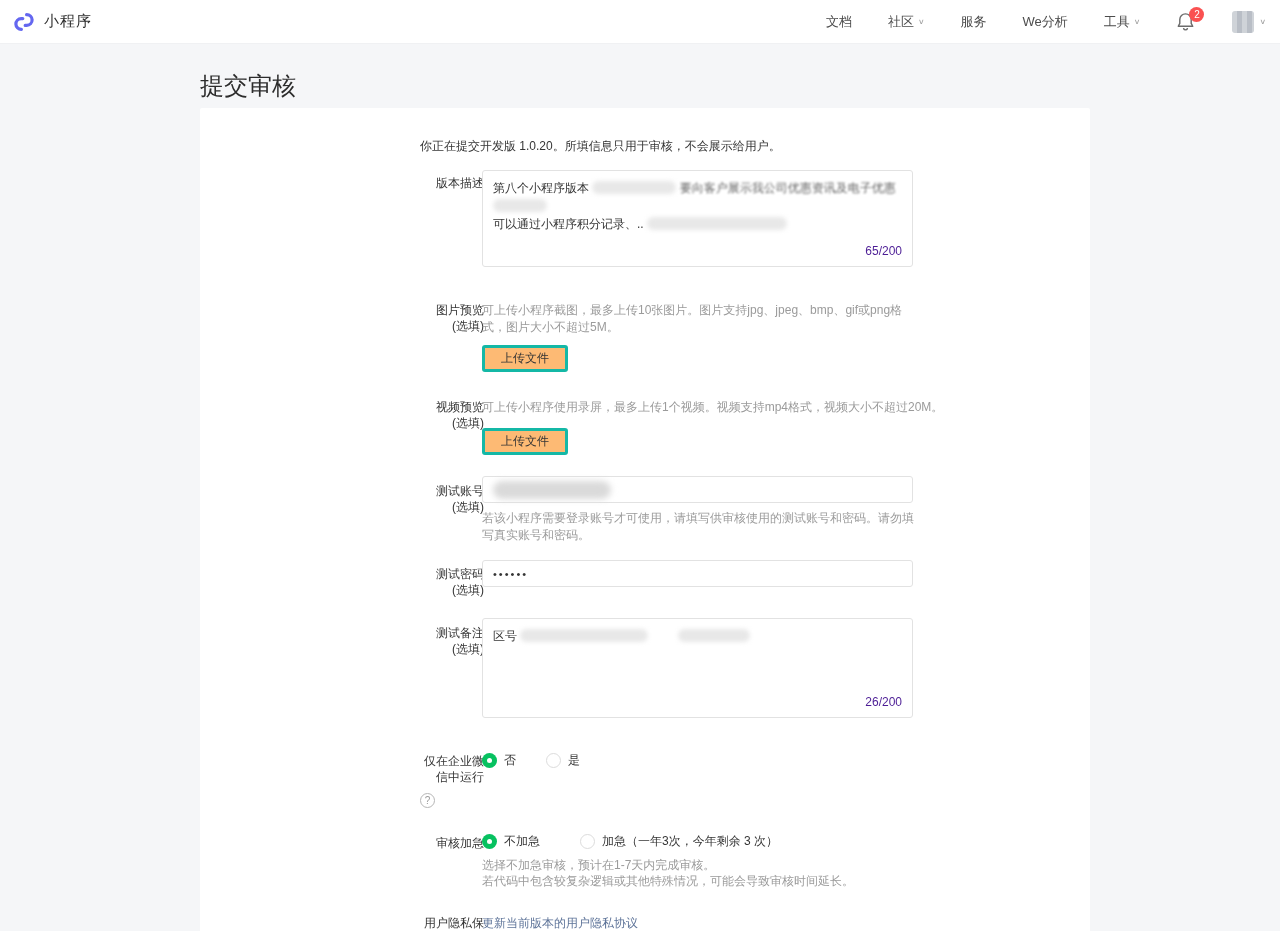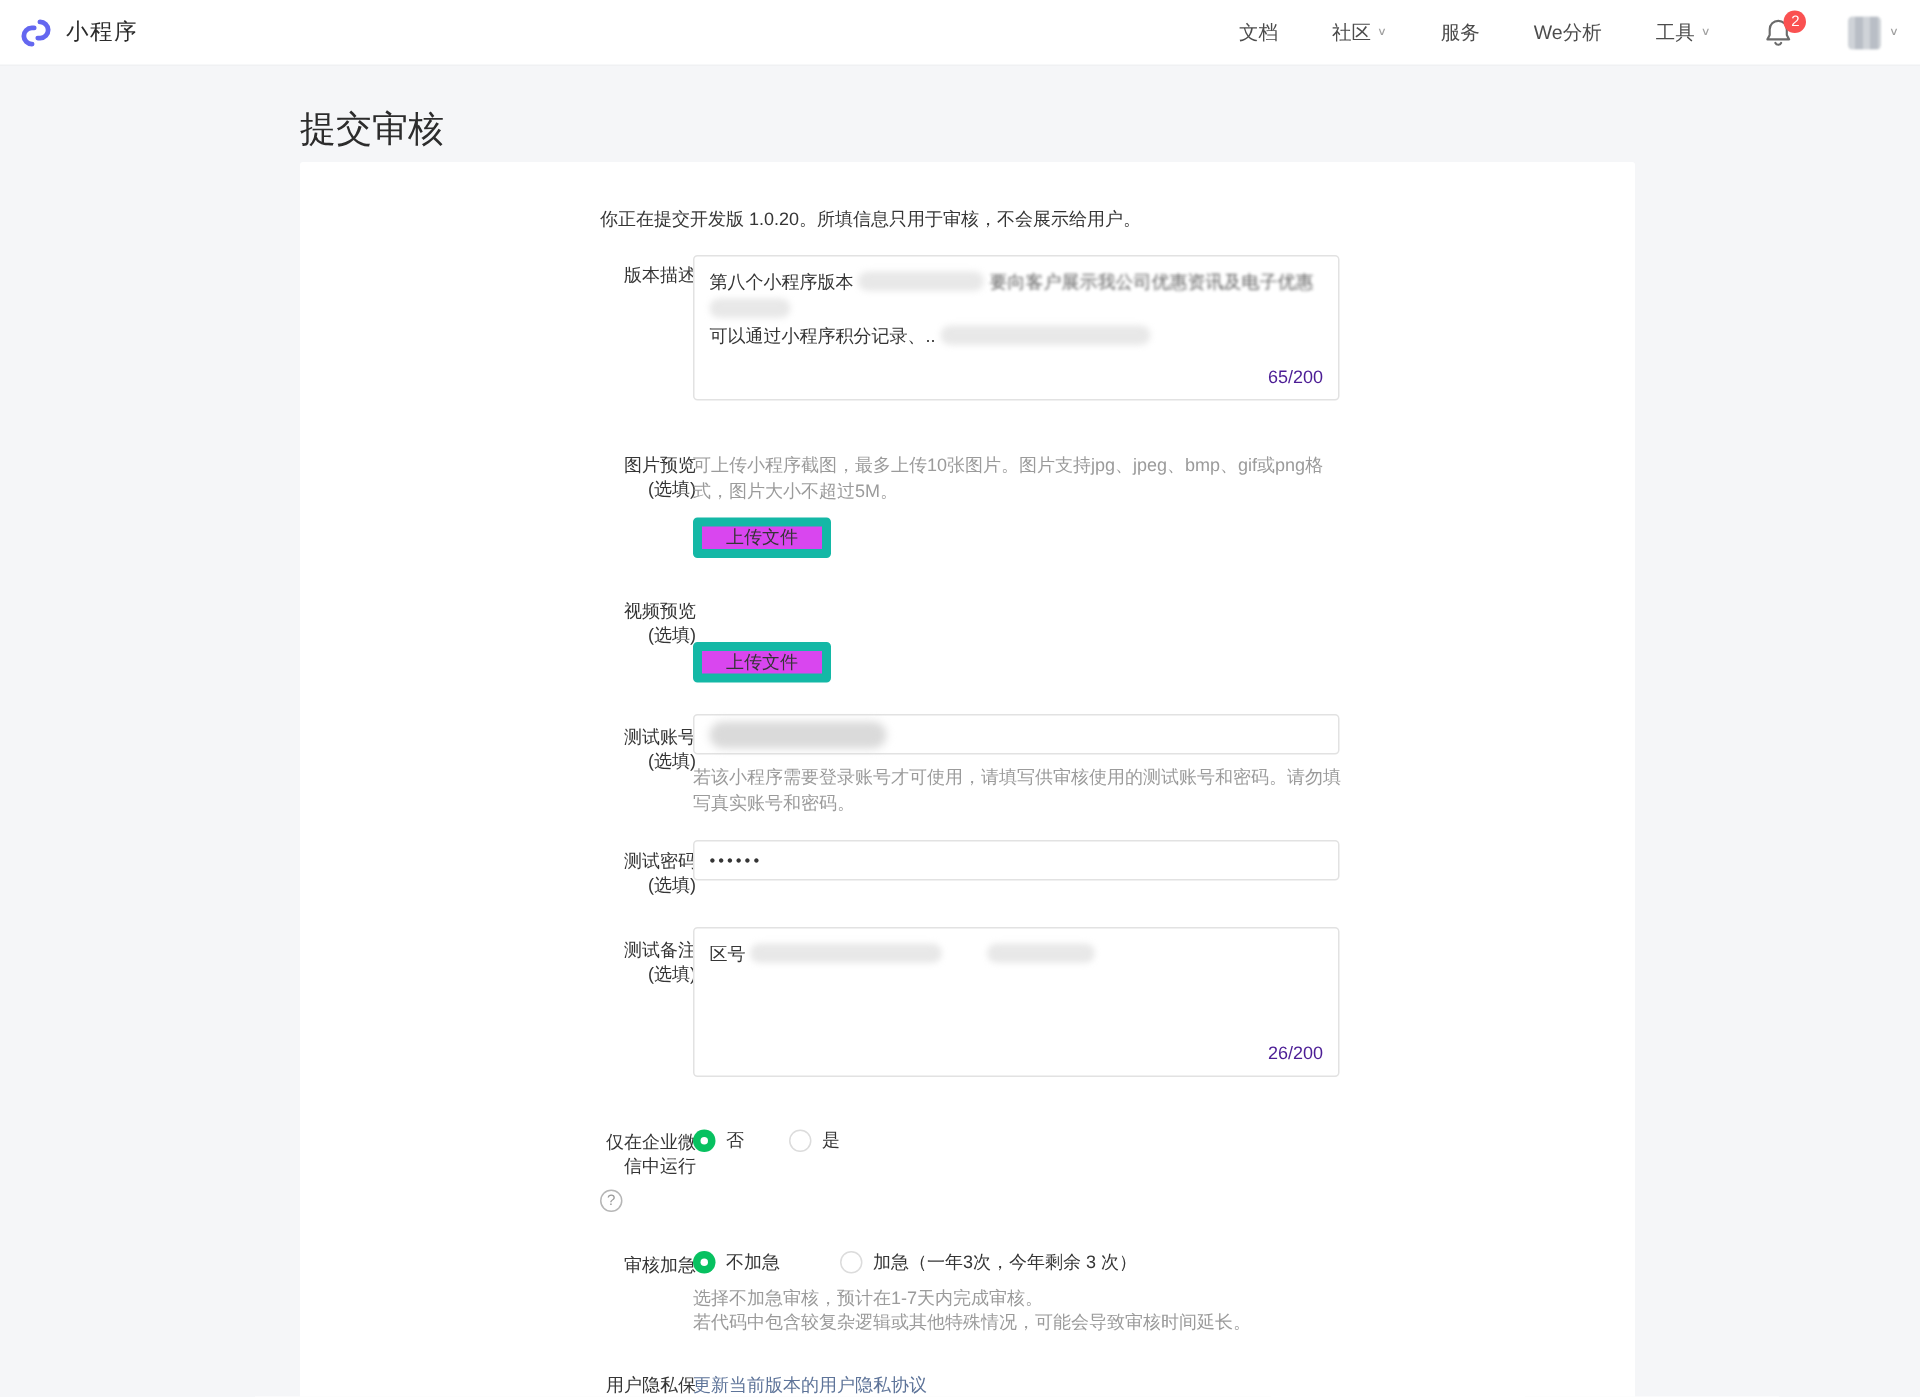--- a/index.html
+++ b/index.html
@@ -35,21 +35,21 @@
       #c4c9cf;
     filter:blur(.6px);
   }
 
   
   .page-title { position:absolute; left:200px; top:70px; font-size:24px; color:#2c2c2c; font-weight:400; }
   .card {
     position:absolute; left:200px; top:108px; width:890px; height:830px;
     background:#ffffff; border-radius:2px;
   }
-  .abs { position:absolute; }
+  .abs { position:absolute;margin-left:20px; }
   .intro { left:200px; top:30px; font-size:12px; color:#353535; }
 
   .flabel { left:200px; font-size:12px; color:#353535; line-height:16px; width:64px;text-align:right; }
   .flabel .opt { color:#353535; }
   .hint { font-size:12px; color:#9b9b9b; line-height:17px; }
 
   .ta {
     border:1px solid #e2e2e2; border-radius:3px; background:#fff;
     padding:8px 10px; font-size:12px; line-height:18px; color:#353535;
   }
@@ -65,22 +65,22 @@
     border:1px solid #e2e2e2; border-radius:3px; background:#fff;
     height:27px; display:flex; align-items:center; padding:0 10px;
     font-size:12px; color:#353535;
   }
   .pwd-dots { font-size:11px; letter-spacing:2px; color:#353535; }
   .pill {
     width:118px; height:18px; border-radius:9px; background:#dadada; filter:blur(3px);
   }
 
   .upload-btn {
-    height:27px; padding:0 16px; background:#d946ef;
-    border:6px solid #14b8a6; border-radius:3px;
+    height:27px; padding:0 16px; background:#fdba74;
+    border:3px solid #14b8a6; border-radius:3px;
     font-size:12px; color:#353535; display:inline-flex; align-items:center;
     cursor:pointer;
   }
 
   .radio-group { display:flex; align-items:center; }
   .radio { display:flex; align-items:center; gap:7px; cursor:pointer; margin-right:30px; }
   .rdot { width:15px; height:15px; border-radius:50%; position:relative; }
   .rdot.on { background:#07c160; }
   .rdot.on::after {
     content:""; position:absolute; left:5px; top:5px; width:5px; height:5px;
@@ -173,20 +173,21 @@
   </div>
   <div class="abs hint" style="left:262px; top:194px; width:436px;">可上传小程序截图，最多上传10张图片。图片支持jpg、jpeg、bmp、gif或png格式，图片大小不超过5M。</div>
   <div class="abs" style="left:262px; top:237px;">
     <span class="upload-btn">上传文件</span>
   </div>
 
   <div class="abs flabel" style="top:291px;">
     <div>视频预览</div>
     <div class="opt">(选填)</div>
   </div>
+  <div class="abs hint nowrap" style="left:262px; top:291px;">可上传小程序使用录屏，最多上传1个视频。视频支持mp4格式，视频大小不超过20M。</div>
   <div class="abs" style="left:262px; top:320px;">
     <span class="upload-btn">上传文件</span>
   </div>
 
   <div class="abs flabel" style="top:375px;">
     <div>测试账号</div>
     <div class="opt">(选填)</div>
   </div>
   <div class="abs input" style="left:262px; top:368px; width:431px;">
     <span class="pill"></span>

